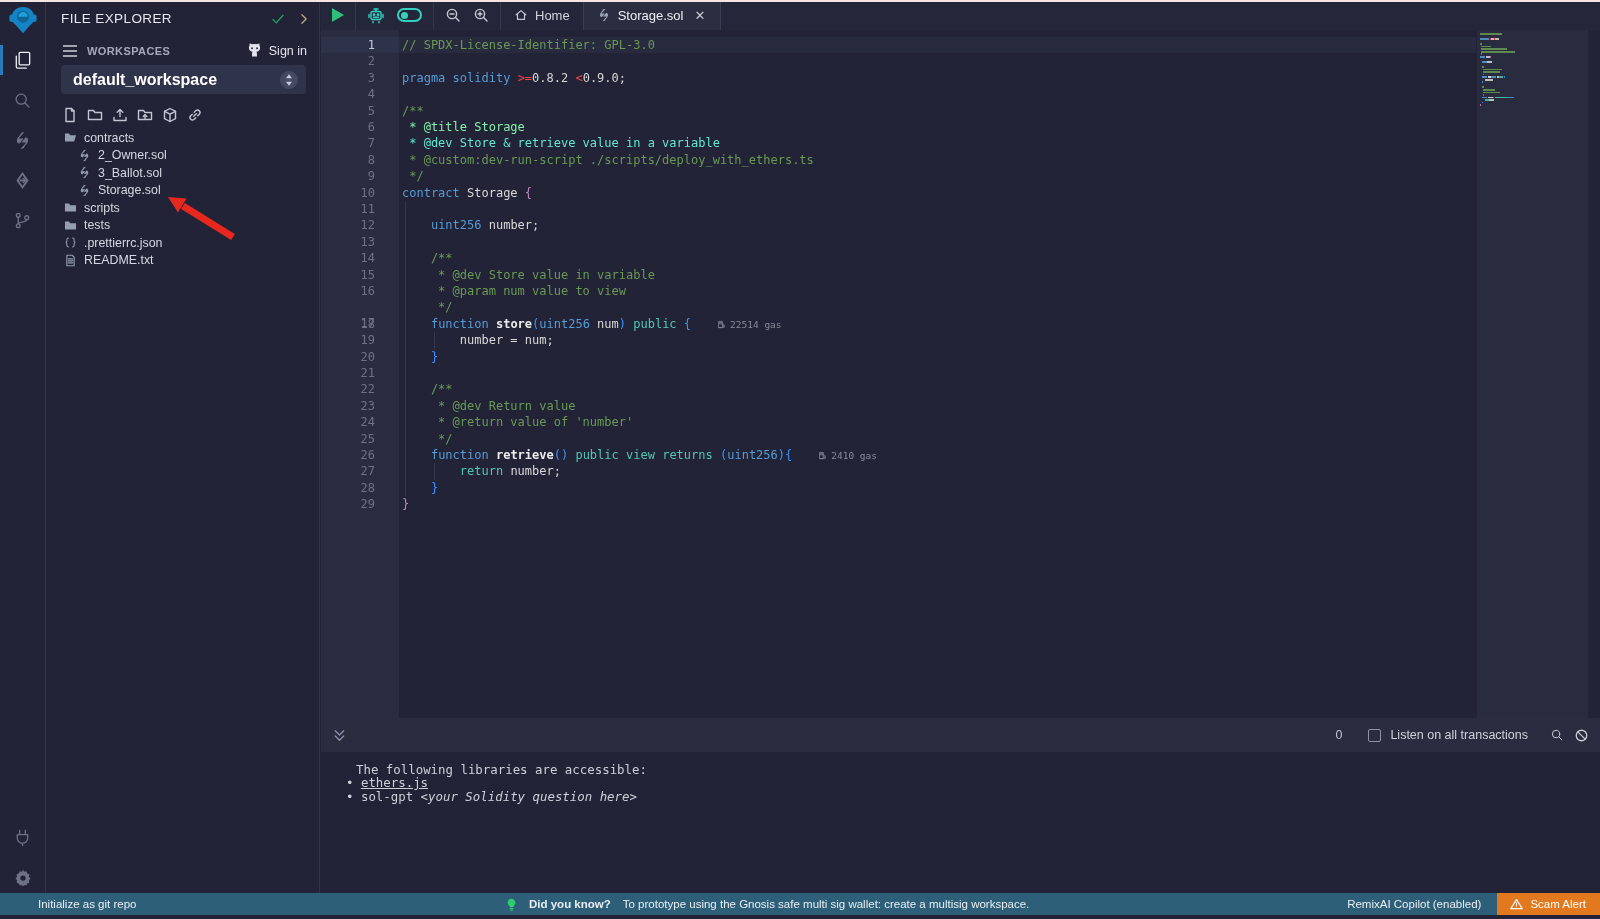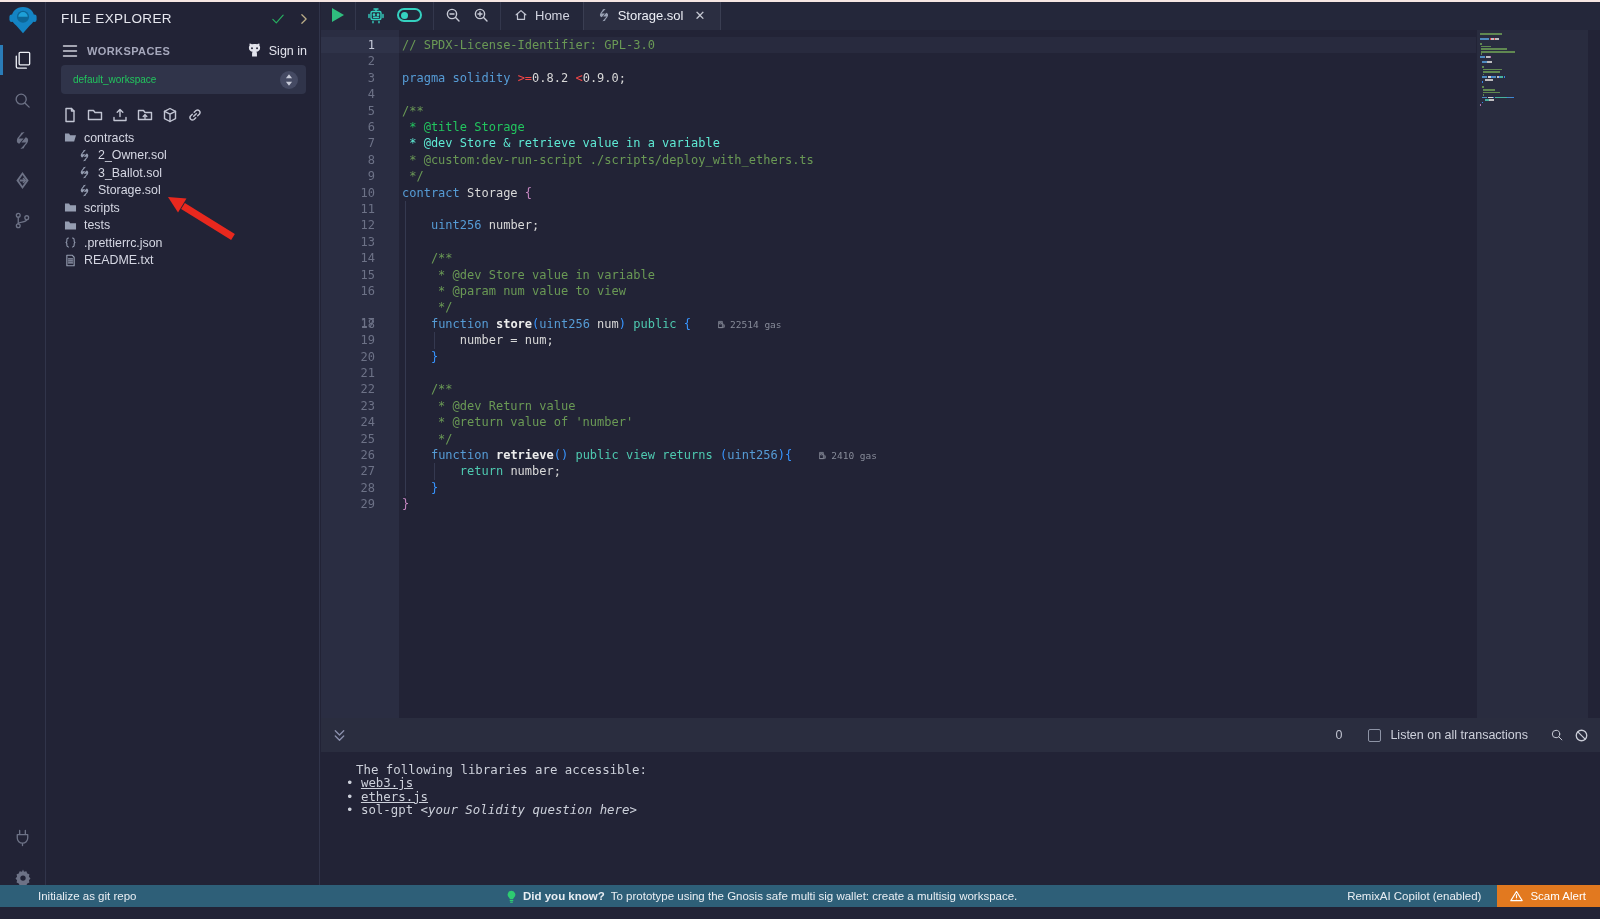--- a/index.html
+++ b/index.html
@@ -29,21 +29,21 @@
            border-right:1px solid #31344a; z-index:5; }
   #panel-title-row { position:absolute; left:14px; right:10px; top:11px; display:flex; align-items:center; }
   #panel-title { font-size:13.5px; letter-spacing:.4px; color:#e6e7ef; font-weight:500; }
   #panel-title-icons { margin-left:auto; display:flex; gap:14px; align-items:center; }
   #ws-row { position:absolute; left:15px; right:12px; top:43px; display:flex; align-items:center; }
   #ws-hamburger { width:16px; height:14px; color:#cfd1dc; cursor:pointer; }
   #ws-label { margin-left:9px; font-size:11px; font-weight:700; letter-spacing:.4px; color:#a6a8bc; }
   #sign-in { margin-left:auto; display:flex; align-items:center; gap:6px; color:#e2e3ec; font-size:12.5px; cursor:pointer; }
   #ws-select { position:absolute; left:14px; top:65px; width:245px; height:29px; background:#30344a; border-radius:4px;
                display:flex; align-items:center; padding:0 8px 0 12px; cursor:pointer; }
-  #ws-select-value { font-size:10px; color:#22c55e; }
+  #ws-select-value { font-size:16px; color:#ffffff;font-weight:bold; }
   #ws-select-caret { margin-left:auto; width:18px; height:18px; border-radius:50%; background:#454a63; color:#c7cad8; }
   #fe-toolbar { position:absolute; left:15px; top:107px; display:flex; gap:9px; align-items:center; }
   .fe-tool { width:16px; height:16px; color:#c2c5d3; cursor:pointer; }
   #tree { position:absolute; left:0; right:0; top:129px; }
   .tree-row { height:17.5px; display:flex; align-items:center; padding-left:17px; cursor:pointer; color:#d5d7e3; font-size:12.4px; }
   .tree-row .ic { width:13px; height:13px; margin-right:7px; color:#959db1; }
   .tree-row.ind1 { padding-left:31px; }
 
   
   #anno-arrow { position:absolute; left:0; top:0; z-index:40; pointer-events:none; }
@@ -96,24 +96,24 @@
   #term-ban { width:15px; height:15px; color:#c9ccd6; margin:0 11px 0 10px; cursor:pointer; }
   #term-content { position:absolute; left:0; right:0; top:34px; bottom:0; font-family:"DejaVu Sans Mono", monospace;
                   font-size:12.4px; line-height:13.3px; color:#ccd0da; padding:11px 0 0 25px; }
   .term-line { white-space:pre; }
   .term-line.noblt { padding-left:10px; }
   .t-link { text-decoration:underline; cursor:pointer; }
   .t-italic { font-style:italic; }
   #term-prompt { position:absolute; left:10px; top:142px; color:#9aa0ad; font-size:12.4px; font-family:"DejaVu Sans Mono", monospace; }
 
   
-  #statusbar { position:absolute; left:0; right:0; bottom:12px; height:22px; background:#2e5f78; color:#e9eef3;
+  #statusbar { position:absolute; left:0; right:0; bottom:4px; height:22px; background:#2e5f78; color:#e9eef3;
                font-size:11.5px; display:flex; align-items:center; z-index:20; }
   #sb-left { margin-left:38px; }
-  #sb-tip { position:absolute; left:506px; display:flex; align-items:center; gap:6px; }
+  #sb-tip { position:absolute; left:506px; display:flex; align-items:center; gap:12px; }
   #sb-bulb { width:11px; height:13px; color:#2ecc71; }
   #sb-tip-title { font-weight:700; }
   #sb-right { margin-left:auto; display:flex; align-items:center; height:22px; }
   #sb-copilot { margin-right:16px; }
   #sb-scam { height:22px; background:#e2791f; display:flex; align-items:center; gap:7px; padding:0 14px 0 13px; cursor:pointer; }
   #sb-scam .ic { width:13px; height:12px; color:#ffffff; }
   #sb-scam-label { font-size:11.5px; color:#fff; }
 </style>
 </head>
 <body>
@@ -437,21 +437,21 @@
         <div class="ln-num" style="top: 449.8px;">28</div>
         <div class="ln-num" style="top: 466.2px;">29</div>
       </div>
     <div id="cur-line-hl"></div>
     <div id="code-area">
         <div class="code-line" style="top: 7px;"><span style="color: rgb(106, 153, 85);">// SPDX-License-Identifier: GPL-3.0</span></div>
         <div class="code-line" style="top: 23.4px;"></div>
         <div class="code-line" style="top: 39.8px;"><span style="color: rgb(86, 156, 214);">pragma</span><span style="color: rgb(216, 216, 216);"> </span><span style="color: rgb(86, 156, 214);">solidity</span><span style="color: rgb(216, 216, 216);"> </span><span style="color: rgb(244, 71, 71);">&gt;=</span><span style="color: rgb(216, 216, 216);">0.8.2 </span><span style="color: rgb(244, 71, 71);">&lt;</span><span style="color: rgb(216, 216, 216);">0.9.0;</span></div>
         <div class="code-line" style="top: 56.2px;"></div>
         <div class="code-line" style="top: 72.6px;"><span style="color: rgb(106, 153, 85);">/**</span></div>
-        <div class="code-line" style="top: 89px;"><span style="color: #22c55e;"> * @title Storage</span></div>
+        <div class="code-line" style="top: 89px;"><span style="color: #86efac;"> * @title Storage</span></div>
         <div class="code-line" style="top: 105.4px;"><span style="color: #5eead4;"> * @dev Store &amp; retrieve value in a variable</span></div>
         <div class="code-line" style="top: 121.8px;"><span style="color: rgb(106, 153, 85);"> * @custom:dev-run-script ./scripts/deploy_with_ethers.ts</span></div>
         <div class="code-line" style="top: 138.2px;"><span style="color: rgb(106, 153, 85);"> */</span></div>
         <div class="code-line" style="top: 154.6px;"><span style="color: rgb(86, 156, 214);">contract</span><span style="color: rgb(216, 216, 216);"> Storage </span><span style="color: rgb(197, 134, 192);">{</span></div>
         <div class="code-line" style="top: 171px;"></div>
         <div class="code-line" style="top: 187.4px;"><span style="color: rgb(216, 216, 216);">    </span><span style="color: rgb(86, 156, 214);">uint256</span><span style="color: rgb(216, 216, 216);"> number;</span></div>
         <div class="code-line" style="top: 203.8px;"></div>
         <div class="code-line" style="top: 220.2px;"><span style="color: rgb(106, 153, 85);">    /**</span></div>
         <div class="code-line" style="top: 236.6px;"><span style="color: rgb(106, 153, 85);">     * @dev Store value in variable</span></div>
         <div class="code-line" style="top: 253px;"><span style="color: rgb(106, 153, 85);">     * @param num value to view</span></div>
@@ -536,21 +536,20 @@
             <svg viewBox="0 0 16 16" fill="none" stroke="currentColor" stroke-width="1.4" stroke-linecap="round" stroke-linejoin="round">
               <circle cx="8" cy="8" r="5.6"></circle>
               <path d="M4.1 4.1l7.8 7.8"></path>
             </svg>
           </span>
       </div>
     </div>
     <div id="term-content">
       <div id="term-lines">
           <div class="term-line noblt"><span>The following libraries are accessible:</span></div>
-          <div class="term-line"><span>• </span><span class="t-link">web3.js</span></div>
           <div class="term-line"><span>• </span><span class="t-link">ethers.js</span></div>
           <div class="term-line"><span>• </span><span>sol-gpt </span><span class="t-italic">&lt;your Solidity question here&gt;</span></div>
           <div class="term-line noblt">&nbsp;</div>
         </div>
       <span id="term-prompt">&gt;</span>
     </div>
   </div>
 
 </div>
 

